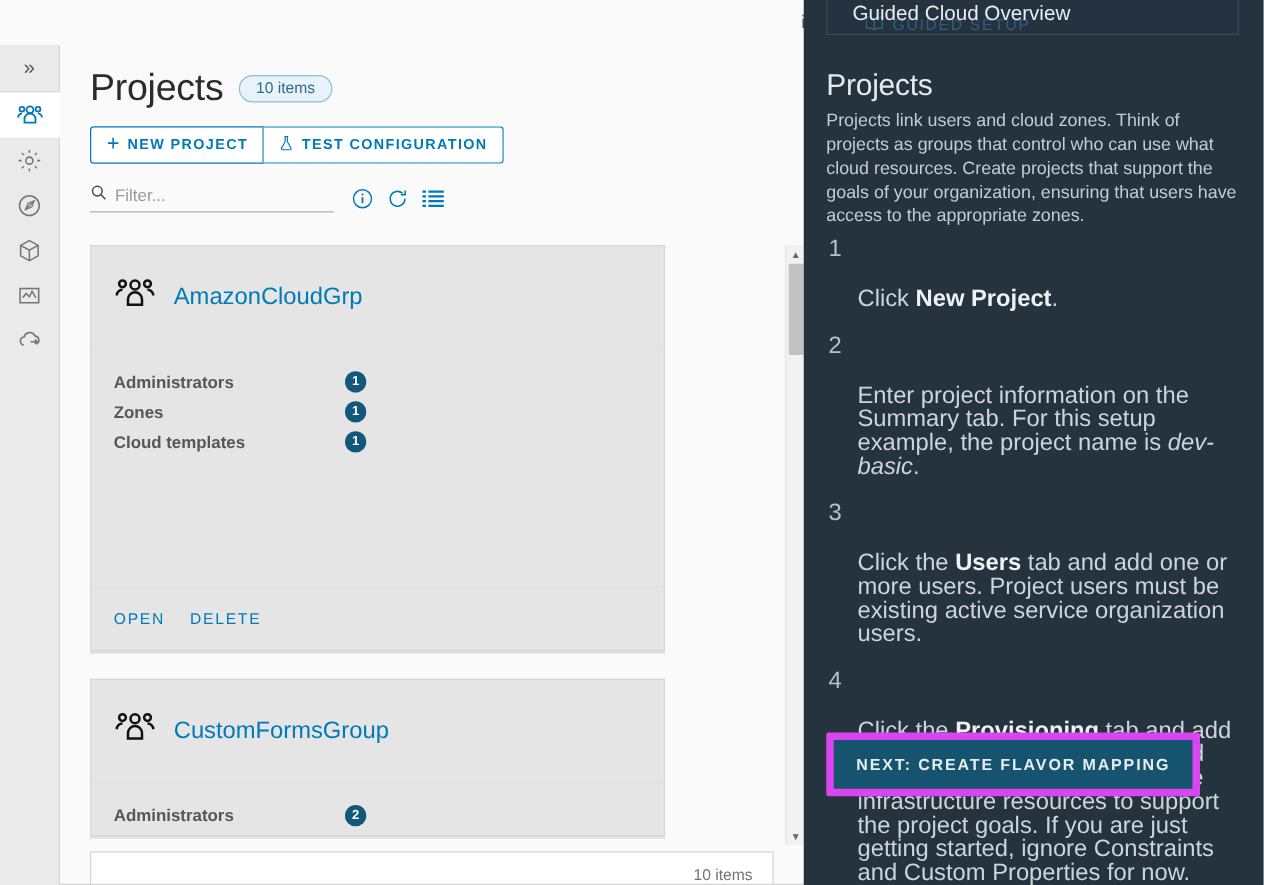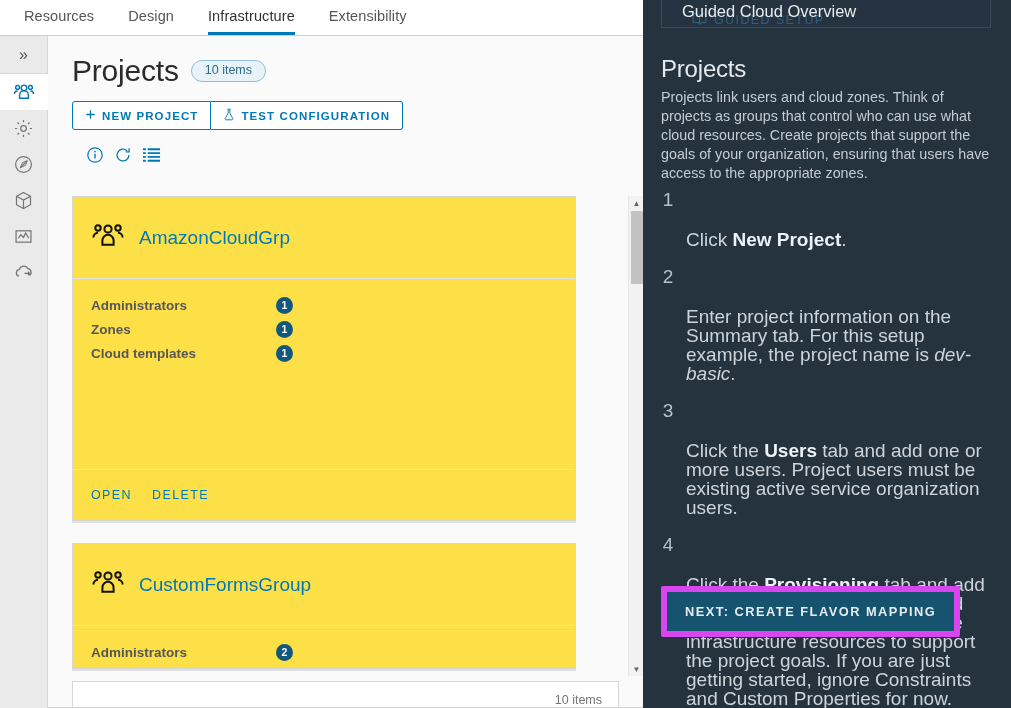--- a/index.html
+++ b/index.html
@@ -86,21 +86,21 @@
   .tool-icons > span { cursor: pointer; display: flex; }
 
   
   .card-scroll {
     position: absolute; left: 24px; top: 160px; width: 571px; height: 480px;
   }
   .card-viewport {
     position: absolute; left: 0; top: 0; width: 555px; height: 480px; overflow: hidden;
   }
   .card {
-    width: 504px; background: #fde047; border: 1px solid #d6d6d6;
+    width: 460px; background: #e5e5e5; border: 1px solid #d6d6d6;
     box-shadow: 0 2px 0 rgba(0,0,0,.10);
     margin-bottom: 22px;
   }
   .card-head {
     display: flex; align-items: center; gap: 14px;
     padding: 16px 18px; border-bottom: 1px solid #e2e2e2; height: 82px;
   }
   .card-name { color: #0079b8; font-size: 19px; font-weight: 400; cursor: pointer; }
   .card-body { padding: 14px 18px 10px; min-height: 190px; }
   .card-body.short { min-height: 0; padding-bottom: 4px; }
@@ -188,26 +188,20 @@
     position: absolute; left: 0; bottom: 0; width: 643px; height: 1px; background: #d4d4d4;
   }
 </style>
 </head>
 <body>
 
 <div id="root">
 
   <div class="cut-tab">ion</div>
 
-  <div class="topbar">
-    <div class="tab">Resources</div>
-    <div class="tab">Design</div>
-    <div class="tab active">Infrastructure</div>
-    <div class="tab">Extensibility</div>
-  </div>
 
   <div class="rail">
     <div class="rail-toggle">
       <span>»</span>
     </div>
 
     <div class="rail-item active">
       <span>
         <svg width="22" height="22" viewBox="0 0 24 24" fill="none" stroke="currentColor" stroke-width="1.6">
           <circle cx="12" cy="7.5" r="3"></circle>
@@ -288,20 +282,29 @@
           <span>
             <svg width="12" height="13" viewBox="0 0 14 15" fill="none" stroke="currentColor" stroke-width="1.1">
               <path d="M5.2 1.3h3.6M6 1.3v4.6L2.6 12.2a1 1 0 0 0 .9 1.5h7a1 1 0 0 0 .9-1.5L8 5.9V1.3"></path>
             </svg>
           </span>
           <span>TEST CONFIGURATION</span>
         </button>
       </div>
 
       <div class="filter-row">
+        <div class="filter-box">
+          <span>
+            <svg width="14" height="14" viewBox="0 0 16 16" fill="none" stroke="#4a4a4a" stroke-width="1.4">
+              <circle cx="6.7" cy="6.7" r="4.4"></circle>
+                <path d="M10.1 10.1l4 4"></path>
+            </svg>
+          </span>
+          <input class="filter-input" type="text" placeholder="Filter..." style="">
+        </div>
         <div class="tool-icons">
           <span>
             <svg width="18" height="18" viewBox="0 0 20 20" fill="none" stroke="currentColor" stroke-width="1.3">
               <circle cx="10" cy="10" r="8"></circle>
                 <path d="M10 8.7v5.2" stroke-width="1.6"></path>
                 <circle cx="10" cy="6.2" r=".95" fill="currentColor" stroke="none"></circle>
             </svg>
           </span>
           <span>
             <svg width="18" height="18" viewBox="0 0 20 20" fill="none" stroke="currentColor" stroke-width="1.4">

